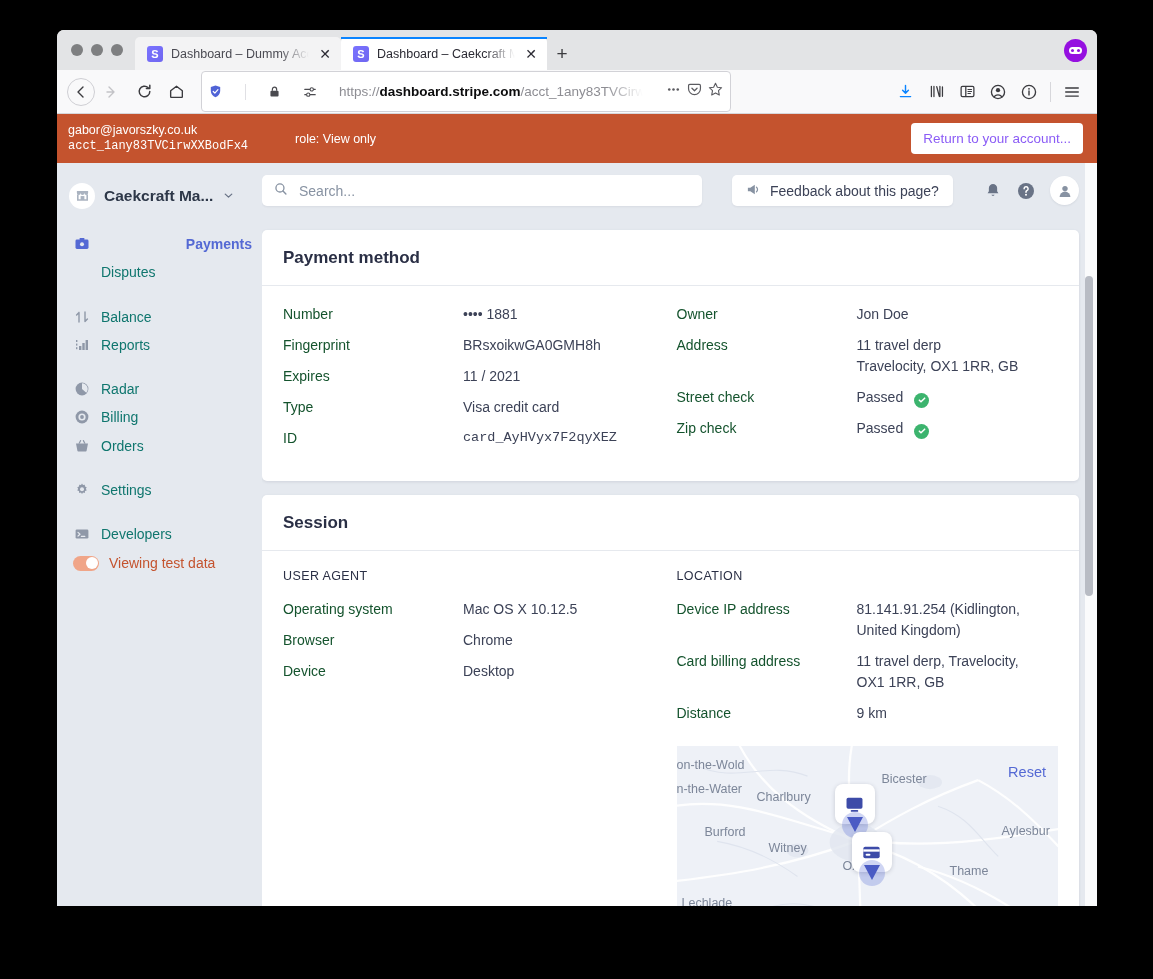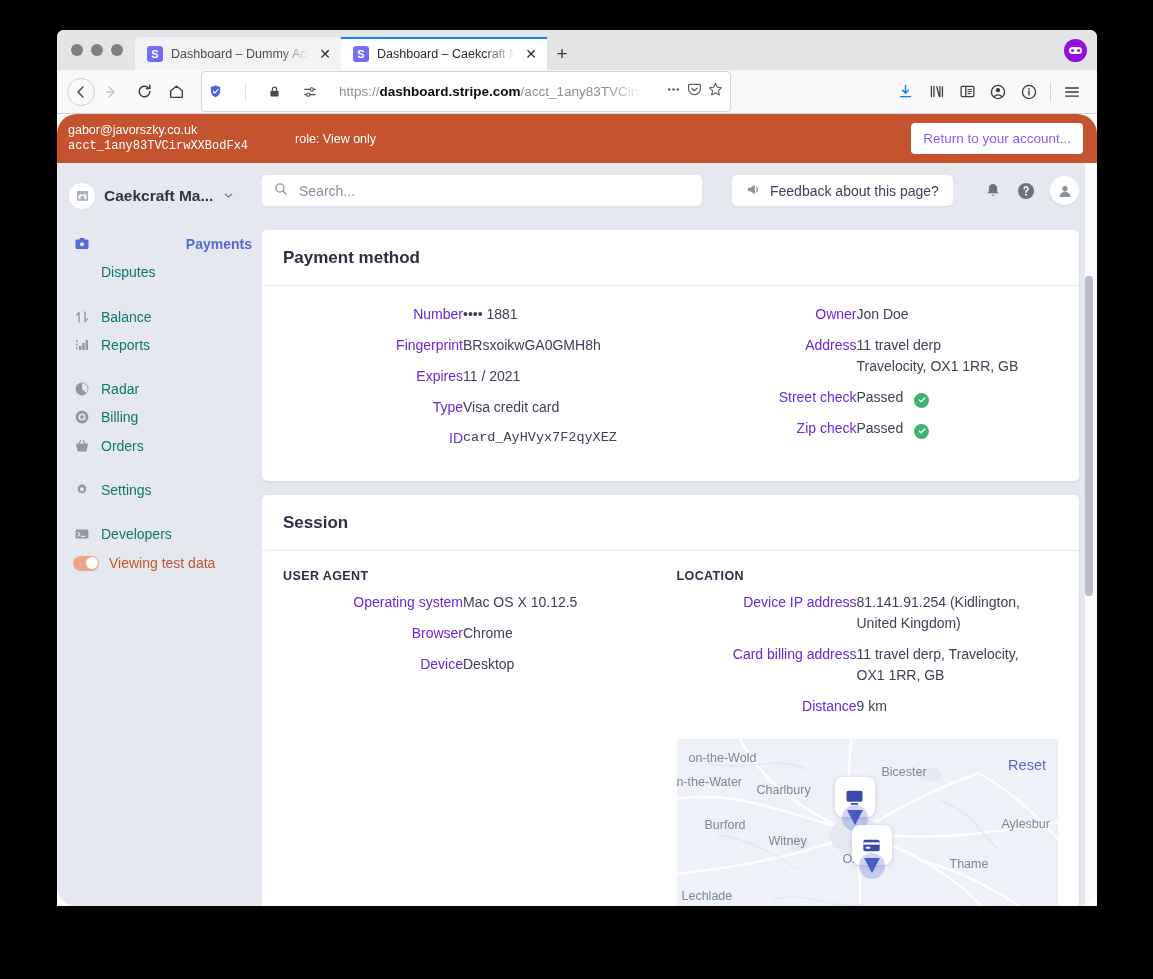--- a/index.html
+++ b/index.html
@@ -133,21 +133,21 @@
   .url-text b { color: #0c0c0d; font-weight: 600; }
   .url-text .dim { color: #8d8d93; }
   .urlicon { display: flex; align-items: center; color: #4a4a4f; }
   .url-sep { width: 1px; height: 16px; background: #e0e0e4; }
   .url-actions { display: flex; align-items: center; gap: 4px; color: #5b5b60; }
 
   .toolbar-right { display: flex; align-items: center; gap: 1px; margin-left: auto; }
   .tb-sep { width: 1px; height: 20px; background: #d7d7db; margin: 0 5px; }
 
   
-  .page { position: relative; height: 792px; background: #fff; overflow: hidden; border-radius: 20px; }
+  .page { position: relative; height: 792px; background: #fff; overflow: hidden; }
 
   .impersonate-bar {
     height: 49px;
     background: #c4532e;
     display: flex; align-items: center;
     padding: 0 14px 0 11px;
     color: #fff;
   }
   .imp-id { display: flex; flex-direction: column; justify-content: center; line-height: 1.32; }
   .imp-email { font-size: 12.5px; }
@@ -278,21 +278,21 @@
   .card-header {
     padding: 18px 21px 17px;
     border-bottom: 1px solid #e6e9ee;
     font-size: 17px; font-weight: bold; color: #2a2f45;
   }
   .card-body { padding: 18px 21px 22px; display: flex; }
   .col { flex: 1 1 50%; }
   .col.right { padding-left: 6px; }
 
   .kv { display: flex; margin-bottom: 10px; font-size: 14px; }
-  .kv .k { flex: 0 0 180px; color: #6d28d9; line-height: 1.5; text-align: right; }
+  .kv .k { flex: 0 0 180px; color: #14532d; line-height: 1.5; }
   .col.right .kv .k { flex: 0 0 180px; }
   .kv .v { color: #3c4257; line-height: 1.5; }
   .kv .v.mono { font-family: "Liberation Mono", monospace; font-size: 13.5px; }
 
   .badge-check {
     display: inline-flex; align-items: center; justify-content: center;
     width: 15px; height: 15px; border-radius: 50%;
     background: #3cb46e; color: #fff;
     margin-left: 7px; vertical-align: -3px;
   }
@@ -308,22 +308,22 @@
   }
   .flag::before { left: 0; }
   .flag::after { right: 0; }
   .flag span {
     position: absolute; left: 50%; top: 50%;
     transform: translate(-50%,-50%);
     color: #e8112d; font-size: 9px; line-height: 1;
   }
 
   .subhead {
-    font-size: 12.5px; font-weight: bold; color: #2a2f45;
-    letter-spacing: .4px; margin-bottom: 9px;
+    font-size: 12.5px; font-weight: normal; color: #2a2f45;
+    letter-spacing: .4px; margin-bottom: 16px;
   }
 
   
   .map {
     position: relative;
     height: 200px;
     margin-top: 22px;
     background: #eef1f7;
     overflow: hidden;
   }
@@ -825,21 +825,21 @@
                       <path d="M260 60 C290 70 300 90 320 110"></path>
                       <path d="M40 95 C70 100 95 112 120 130"></path>
                     </g>
                     <g fill="#e2e7f0" opacity=".8">
                       <ellipse cx="178" cy="96" rx="26" ry="19"></ellipse>
                       <ellipse cx="120" cy="104" rx="11" ry="7"></ellipse>
                       <ellipse cx="252" cy="36" rx="12" ry="7"></ellipse>
                     </g>
                   </svg>
 
-                  <span class="map-label" style="left:12px;  top:12px">on-the-Wold</span>
+                  <span class="map-label" style="left:0px;  top:12px">on-the-Wold</span>
                   <span class="map-label" style="left:0px;  top:36px">n-the-Water</span>
                   <span class="map-label" style="left:80px; top:44px">Charlbury</span>
                   <span class="map-label" style="left:205px;top:26px">Bicester</span>
                   <span class="map-label" style="left:28px; top:79px">Burford</span>
                   <span class="map-label" style="left:92px; top:95px">Witney</span>
                   <span class="map-label" style="left:325px;top:78px">Aylesbur</span>
                   <span class="map-label" style="left:166px;top:113px">Oxford</span>
                   <span class="map-label" style="left:273px;top:118px">Thame</span>
                   <span class="map-label" style="left:5px;  top:150px">Lechlade</span>
 

